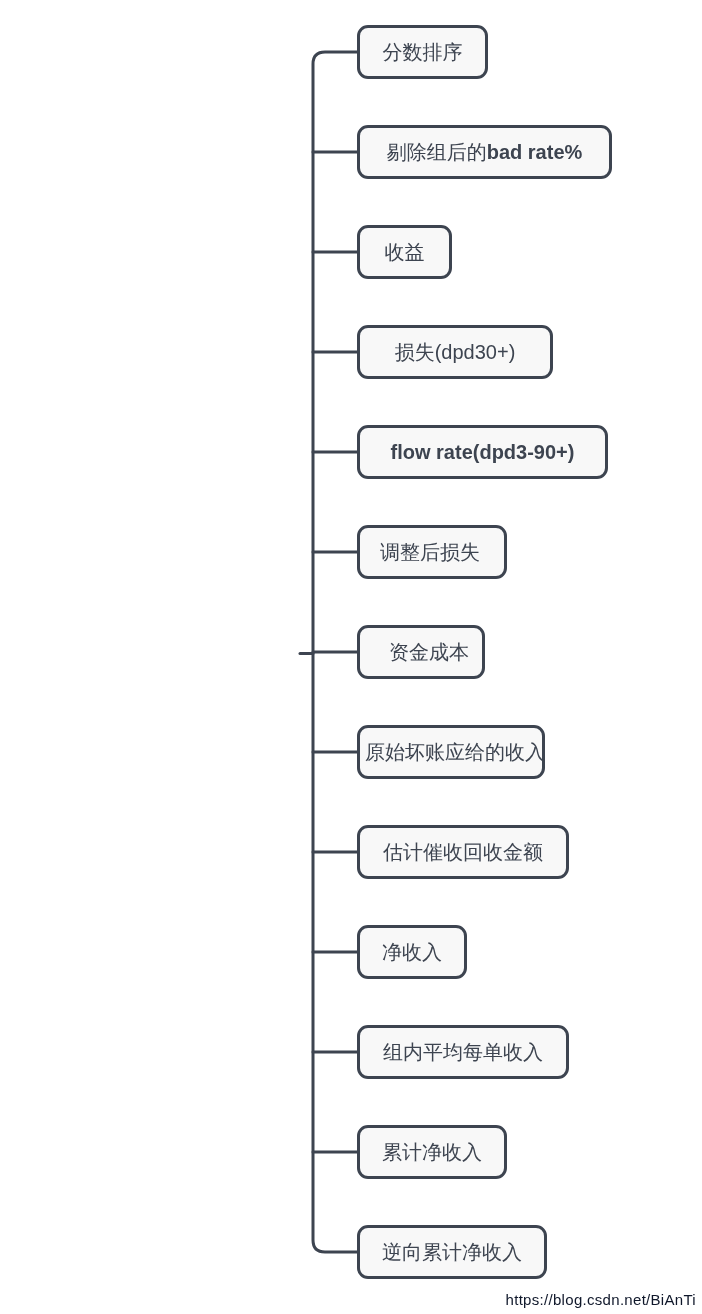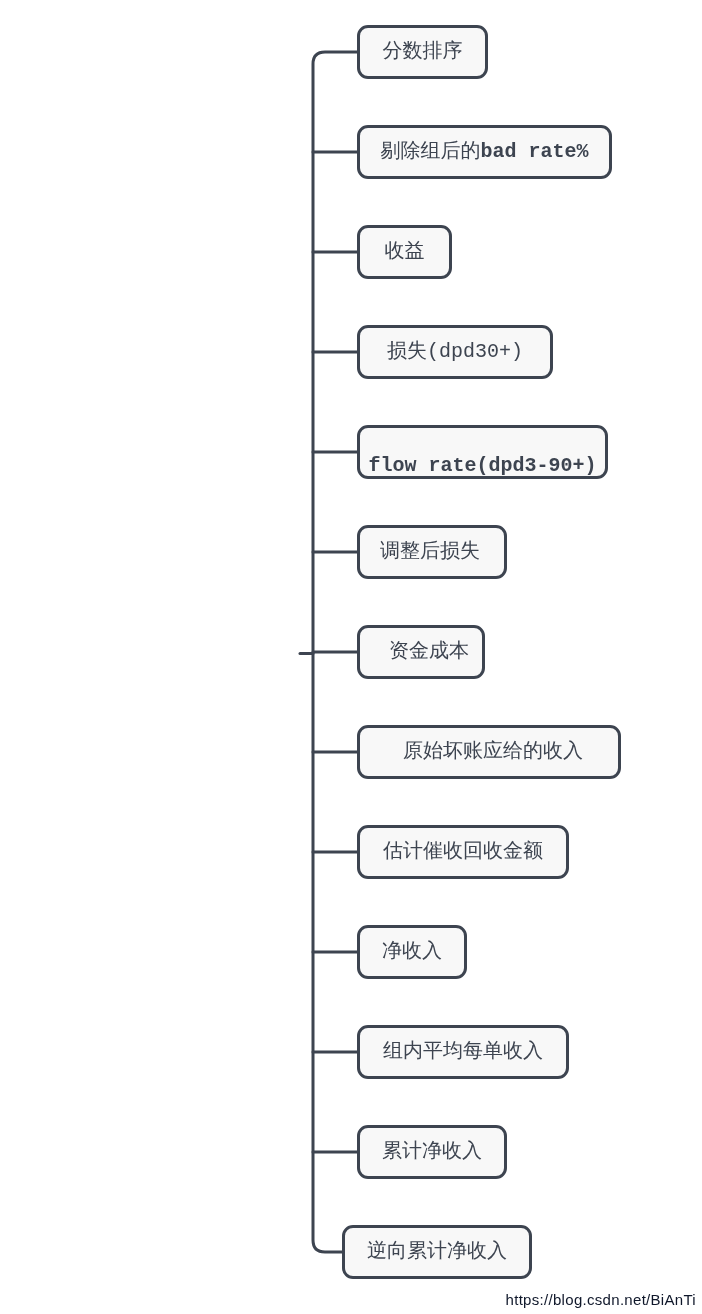--- a/index.html
+++ b/index.html
@@ -31,21 +31,20 @@
     justify-content: center;
     background: #f8f8f8;
     border: 3px solid #3d4450;
     border-radius: 11px;
     color: #3d4450;
     white-space: nowrap;
   }
   .node .label {
     display: block;
     line-height: 1;
-    font-family: Liberation Mono, monospace;
   }
   .child {
     height: 54px;
     padding: 0 24px;
     font-size: 20px;
     font-weight: 400;
   }
   .child.latin .label,
   .child .label .lat {
     font-weight: 700;
@@ -98,44 +97,44 @@
       </div>
       <div class="node child" style="left: 357px; top: 125px; width: 255px;">
         <span class="label"><span>剔除组后的</span><span class="lat">bad rate%</span></span>
       </div>
       <div class="node child" style="left: 357px; top: 225px; width: 95px;">
         <span class="label">收益</span>
       </div>
       <div class="node child" style="left: 357px; top: 325px; width: 196px; justify-content: center;">
         <span class="label"><span>损失</span><span>(dpd30+)</span></span>
       </div>
-      <div class="node child latin" style="left: 357px; top: 425px; width: 251px; align-items: flex-end;">
+      <div class="node child latin" style="left: 357px; top: 425px; width: 251px;">
         <span class="label">flow rate(dpd3-90+)</span>
       </div>
       <div class="node child" style="left: 357px; top: 525px; width: 150px; padding-left: 20px;">
         <span class="label">调整后损失</span>
       </div>
       <div class="node child" style="left: 357px; top: 625px; width: 128px; padding-left: 40px;">
         <span class="label">资金成本</span>
       </div>
-      <div class="node child" style="left: 357px; top: 725px; width: 264px; padding-left: 32px;">
+      <div class="node child" style="left: 357px; top: 725px; width: 188px; padding-left: 32px;">
         <span class="label">原始坏账应给的收入</span>
       </div>
       <div class="node child" style="left: 357px; top: 825px; width: 212px;">
         <span class="label">估计催收回收金额</span>
       </div>
       <div class="node child" style="left: 357px; top: 925px; width: 110px;">
         <span class="label">净收入</span>
       </div>
       <div class="node child" style="left: 357px; top: 1025px; width: 212px;">
         <span class="label">组内平均每单收入</span>
       </div>
       <div class="node child" style="left: 357px; top: 1125px; width: 150px;">
         <span class="label">累计净收入</span>
       </div>
-      <div class="node child" style="left: 342px; top: 1225px; width: 190px; justify-content: center;">
+      <div class="node child" style="left: 357px; top: 1225px; width: 190px; justify-content: center;">
         <span class="label">逆向累计净收入</span>
       </div>
     </div>
 
   <div class="watermark">https://blog.csdn.net/BiAnTi</div>
 
 </div>
 
 </body></html>

